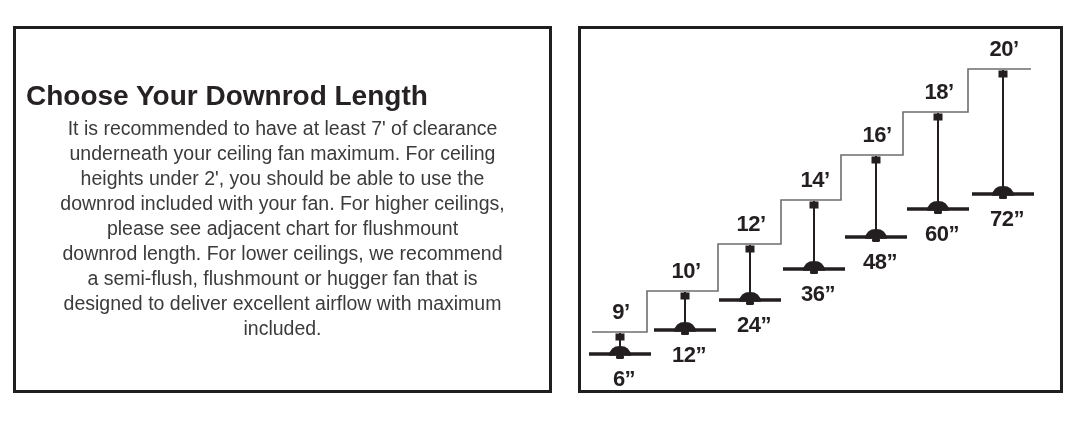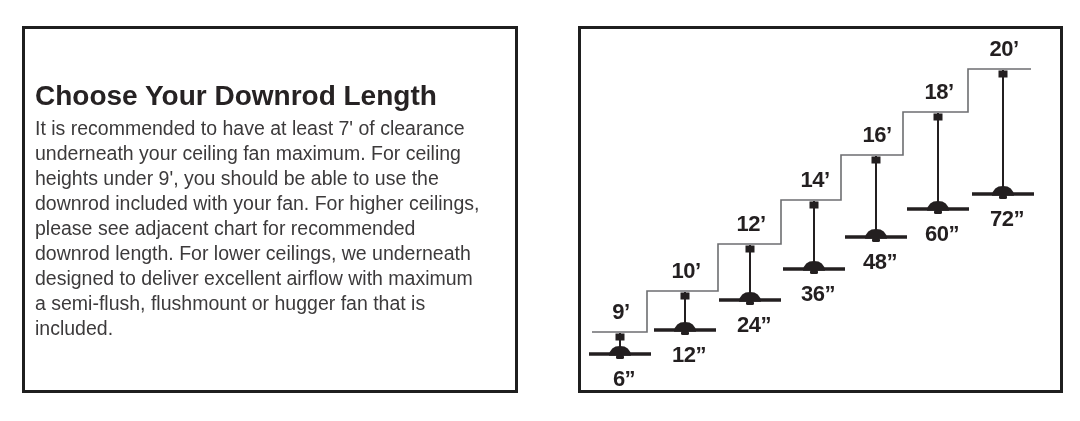--- a/index.html
+++ b/index.html
@@ -17,42 +17,43 @@
   }
   .panel {
     position: absolute;
     top: 26px;
     height: 367px;
     background: #ffffff;
     border: 3px solid #1f1f1f;
     box-sizing: border-box;
   }
   .left-panel {
-    left: 22px;
-    width: 496px;
+    left: 13px;
+    width: 539px;
   }
   .right-panel {
     left: 578px;
     width: 485px;
   }
   .left-panel h1 {
     margin: 51px 0 0 0;
     padding: 0 10px;
     font-size: 28px;
     line-height: 32px;
     font-weight: bold;
     color: #262223;
     letter-spacing: 0px;
   }
   .panel-body {
     margin-top: 4px;
     padding: 0 10px;
     color: #3c3a3b;
     font-size: 19.5px;
     line-height: 25px;
+    text-align: center;
   }
   .panel-body div {
     white-space: nowrap;
   }
   .right-panel svg {
     position: absolute;
     left: 0; top: 0;
     width: 100%;
     height: 100%;
     display: block;
@@ -61,26 +62,26 @@
 </head>
 <body>
 
 <div class="canvas">
 
   <div class="panel left-panel">
     <h1>Choose Your Downrod Length</h1>
     <div class="panel-body">
       <div>It is recommended to have at least 7' of clearance</div>
       <div>underneath your ceiling fan maximum. For ceiling</div>
-      <div>heights under 9', you should be able to use the</div>
+      <div>heights under 2', you should be able to use the</div>
       <div>downrod included with your fan. For higher ceilings,</div>
-      <div>please see adjacent chart for recommended</div>
-      <div>downrod length. For lower ceilings, we underneath</div>
+      <div>please see adjacent chart for flushmount</div>
+      <div>downrod length. For lower ceilings, we recommend</div>
+      <div>a semi-flush, flushmount or hugger fan that is</div>
       <div>designed to deliver excellent airflow with maximum</div>
-      <div>a semi-flush, flushmount or hugger fan that is</div>
       <div>included.</div>
     </div>
   </div>
 
   <div class="panel right-panel">
     <svg id="diagram" viewBox="0 0 479 361">
         <polyline points="11,303 66,303 66,262 137,262 137,215 200,215 200,171 260,171 260,126 322,126 322,83 387,83 387,40 450,40" fill="none" stroke="#6d6e71" stroke-width="1.6"></polyline>
         <g>
           <line x1="39" y1="304" x2="39" y2="321" stroke="#231f20" stroke-width="2"></line>
           <rect x="34.5" y="304.5" width="9" height="7" fill="#231f20"></rect>

